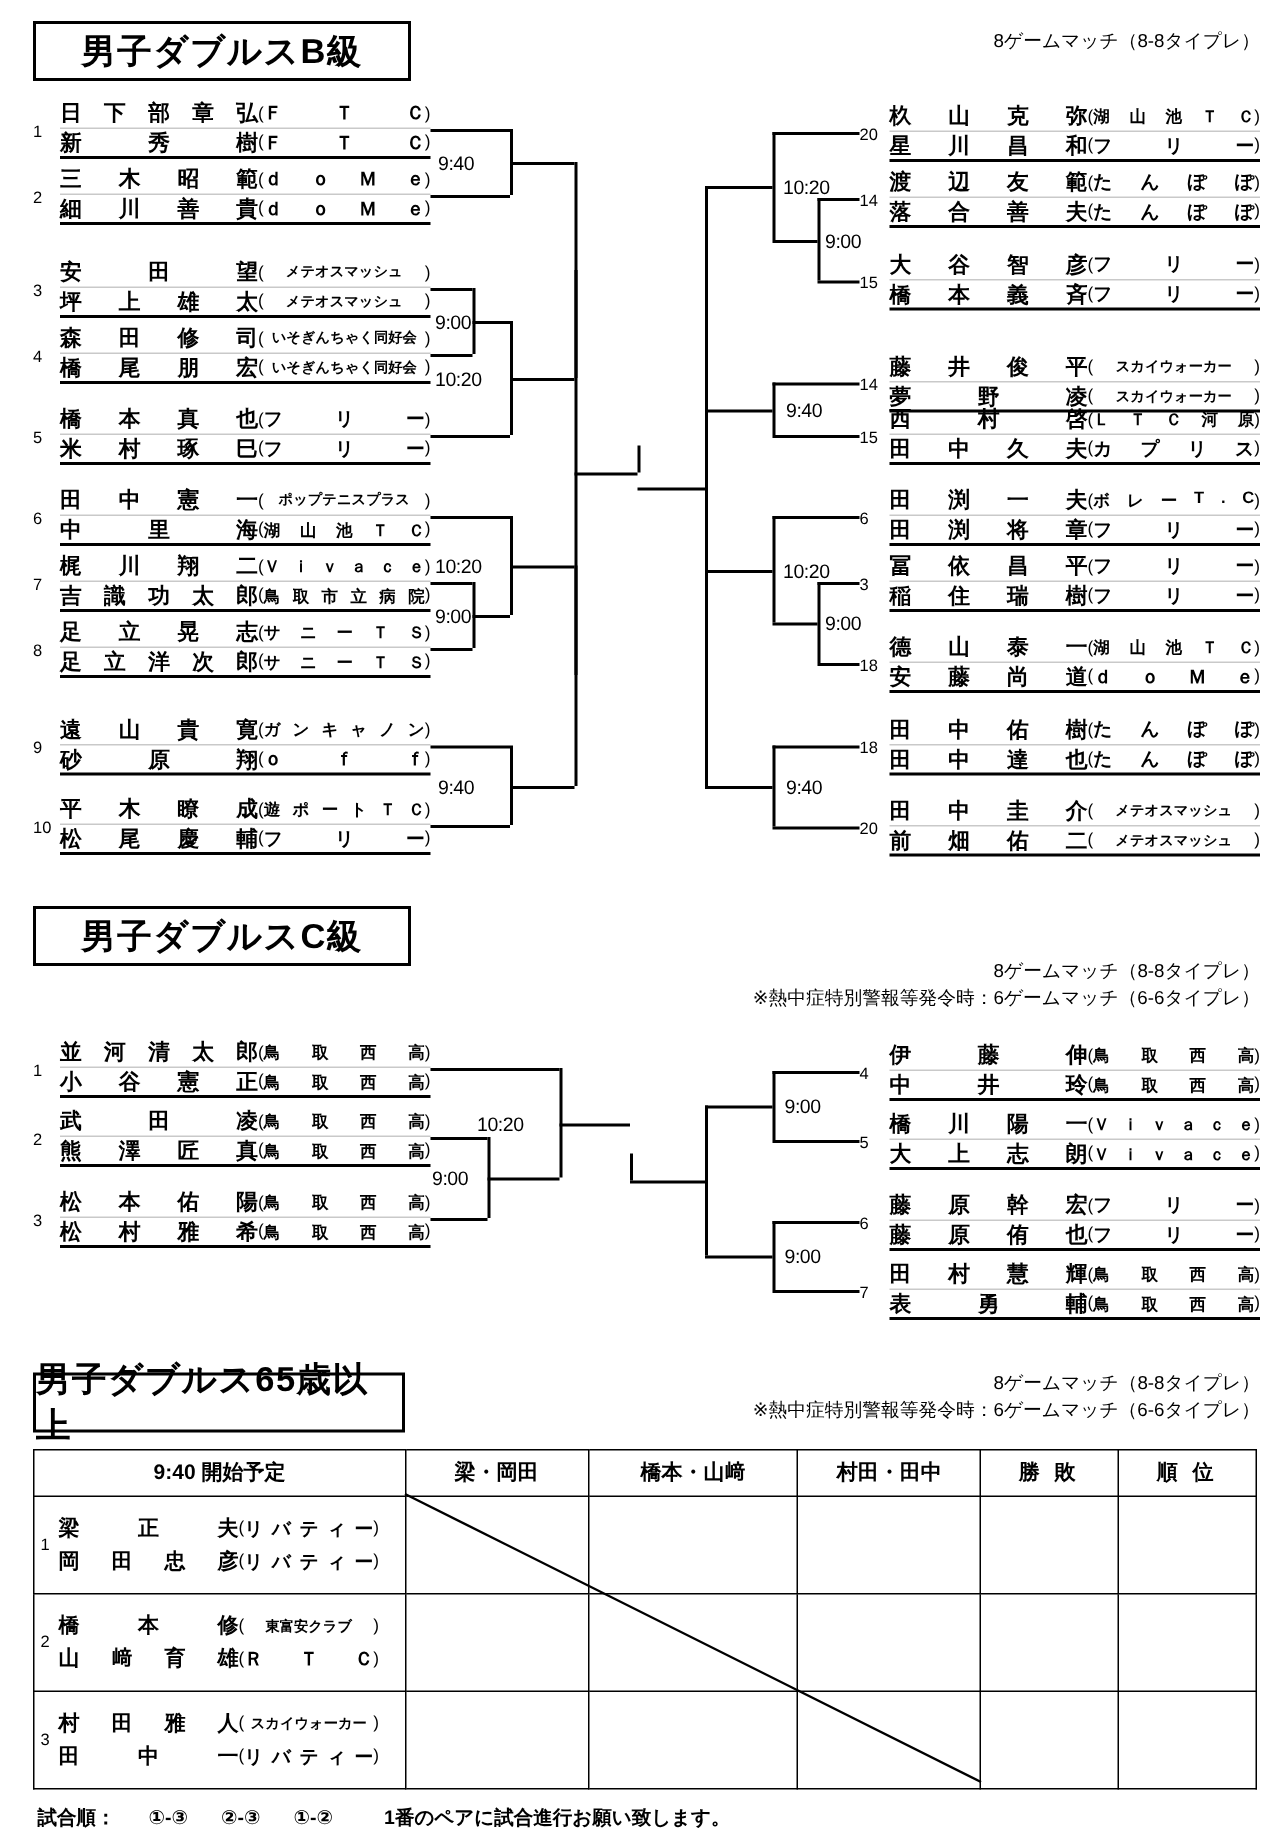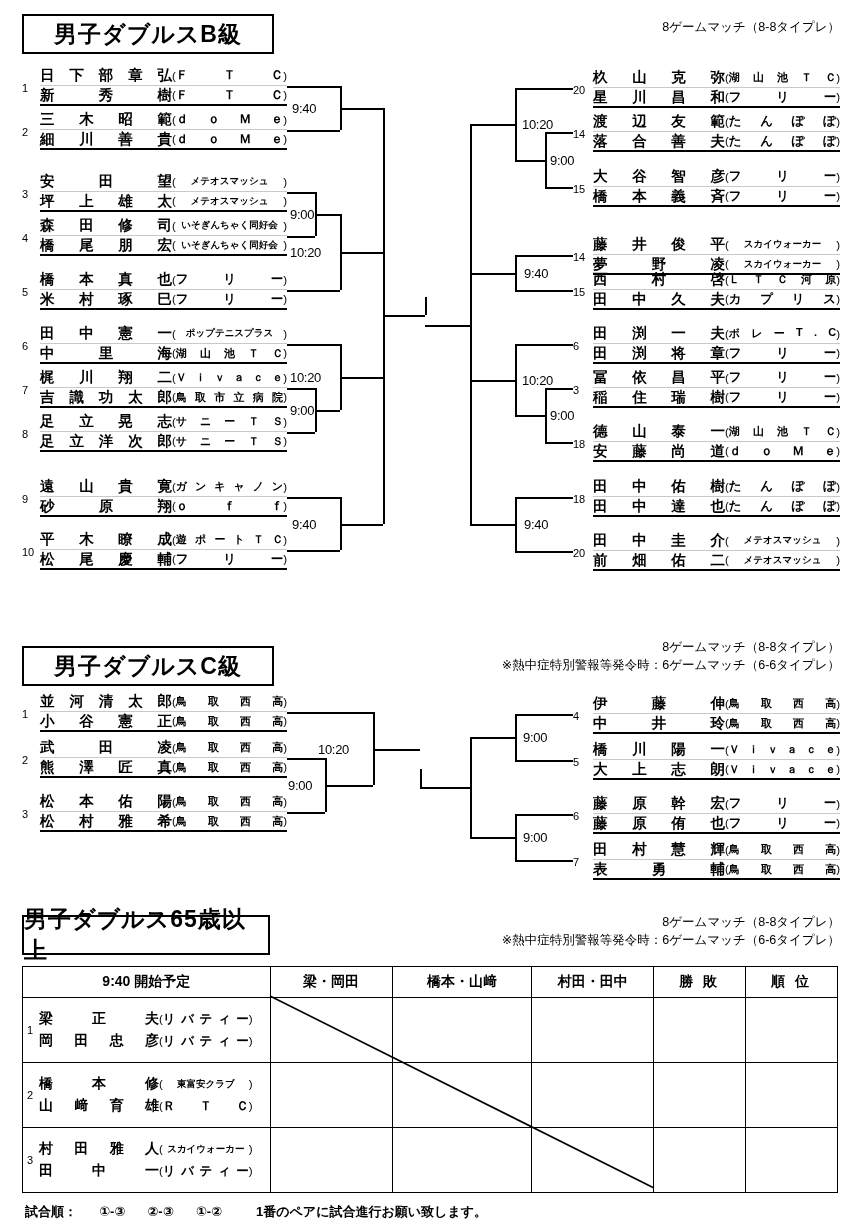--- a/index.html
+++ b/index.html
@@ -1009,21 +1009,21 @@
     <div class="hl" style="left:515px;top:551px;width:58px;"></div>
     <div class="time" style="left:524px;top:517px;">9:40</div>
     <div class="vl" style="left:470px;top:379.5px;height:144.5px;"></div>
     <div class="hl" style="left:470px;top:379.5px;width:45px;"></div>
     <div class="hl" style="left:470px;top:524px;width:45px;"></div>
     <div class="vl" style="left:470px;top:198.125px;height:253.625px;"></div>
     <div class="hl" style="left:425px;top:324.9375px;width:45px;"></div>
     <div class="tick" style="left:425px;top:297.125px;height:18px;"></div>
   </div>
 
-<div class="title-box" style="left:22px;top:646px;width:248px;height:36px;font-size:23px;">
+<div class="title-box" style="left:22px;top:604px;width:248px;height:36px;font-size:23px;">
   <span>男子ダブルスC級</span>
 </div>
 
 <div class="notes" style="right:10px;top:638px;width:560px;">
   <div class="l1">8ゲームマッチ（8-8タイプレ）</div>
   <div class="l2">※熱中症特別警報等発令時：6ゲームマッチ（6-6タイプレ）</div>
 </div>
 
 <div id="c-entries">
     <div class="entry" style="left:22px;top:692px;width:247px;">

